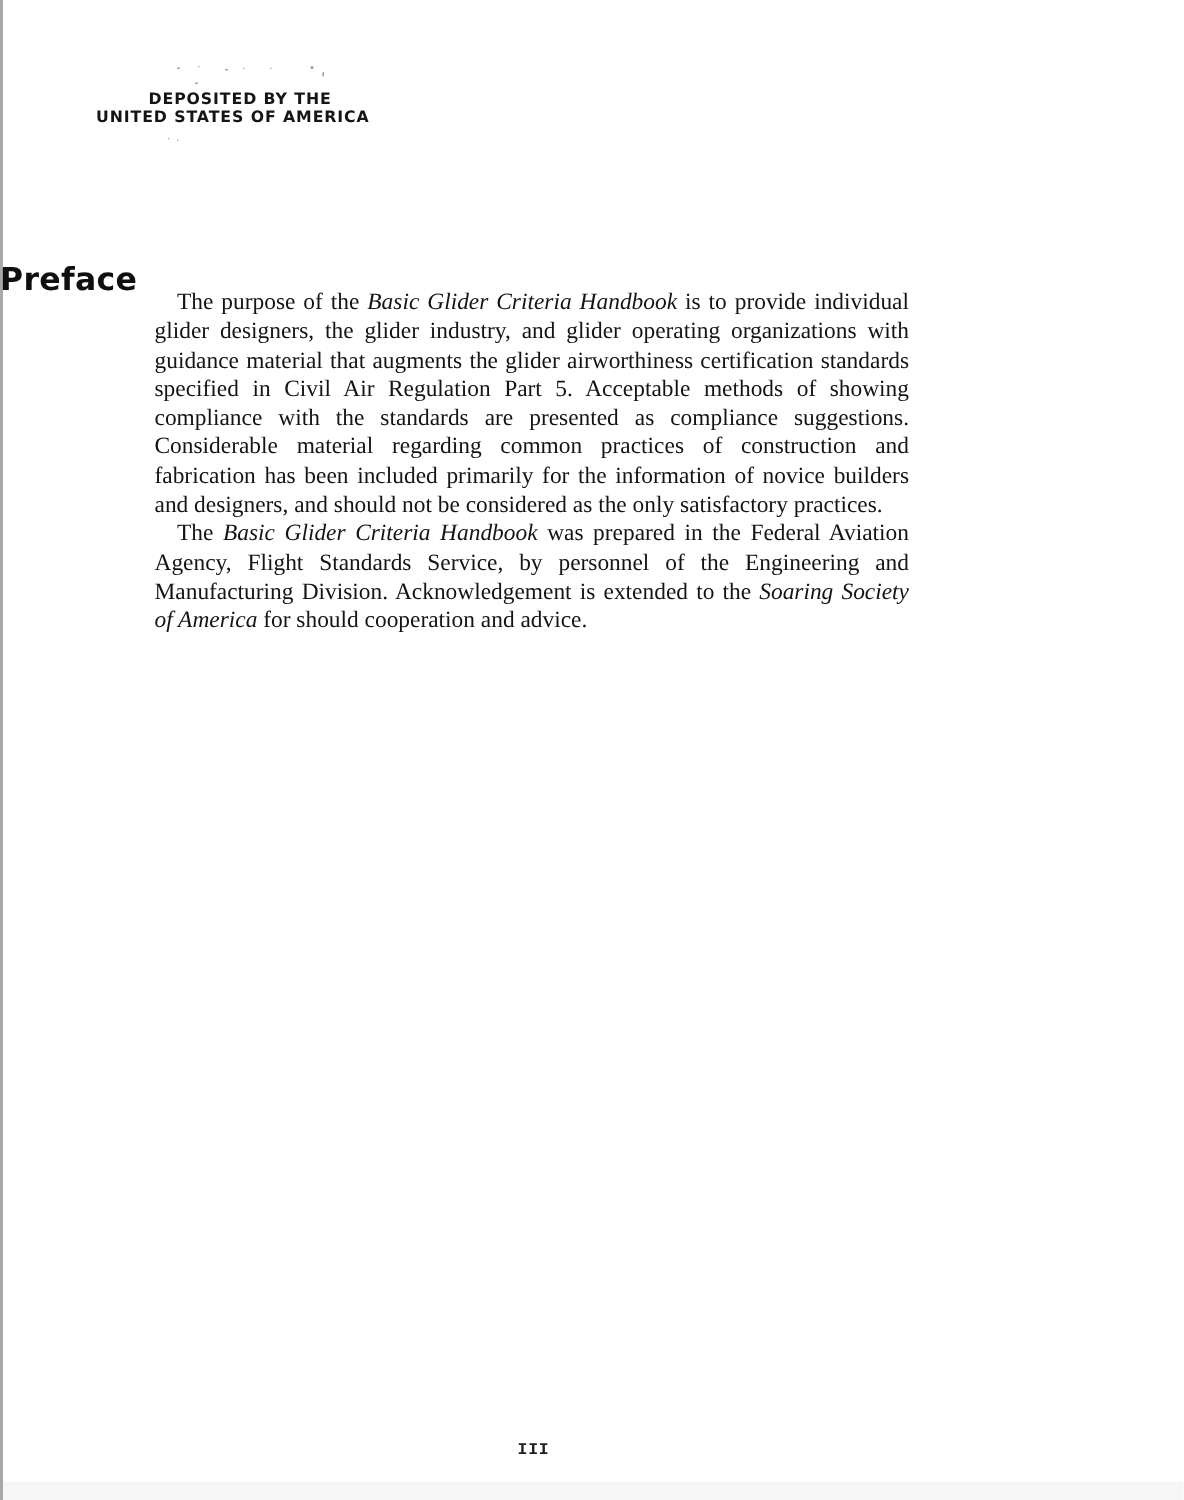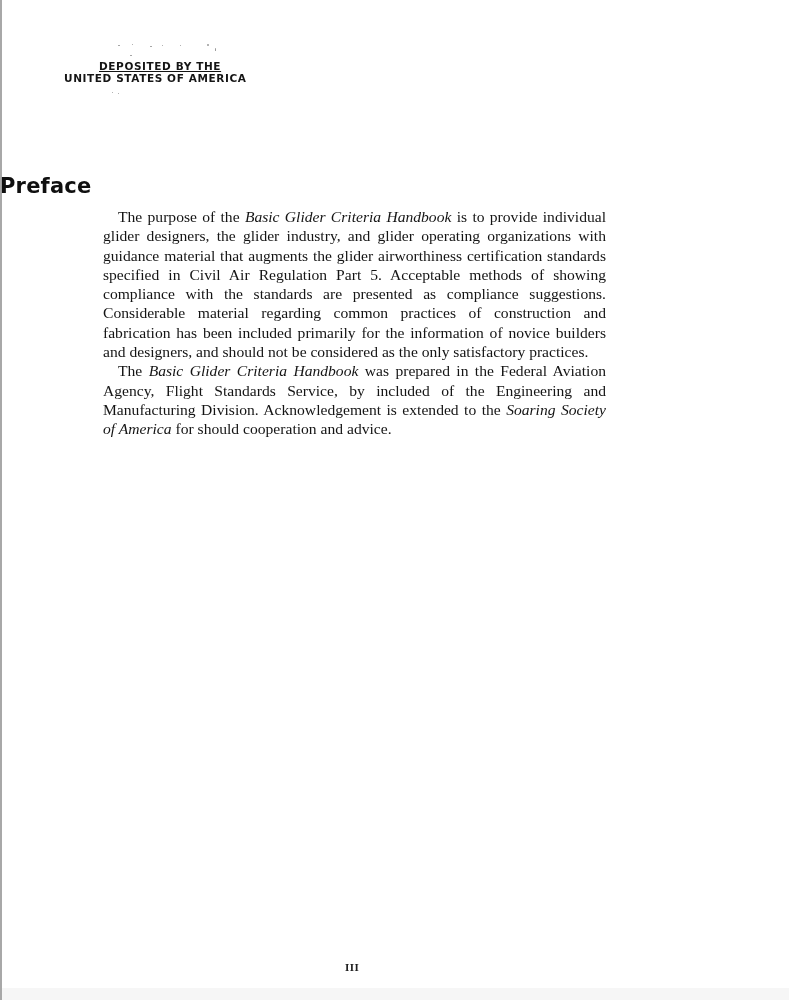--- a/index.html
+++ b/index.html
@@ -35,61 +35,61 @@
       position: absolute;
       left: 64px;
       top: 60px;
       font-family: "DejaVu Sans", "Liberation Sans", sans-serif;
       font-weight: bold;
       font-size: 10.5px;
       line-height: 12px;
       letter-spacing: 0.6px;
       color: #151515;
     }
-    .stamp .l1 { padding-left: 35px; display: block; text-decoration: underline; }
+    .stamp .l1 { padding-left: 35px; display: block; }
     .stamp .l2 { display: block; }
     .speck {
       position: absolute;
       background: #9a9a9a;
       border-radius: 1px;
     }
     .title {
       position: absolute;
       left: 0;
       width: 705px;
       top: 174px;
       font-family: "DejaVu Sans", "Liberation Sans", sans-serif;
       font-weight: bold;
       font-size: 21px;
       letter-spacing: 0.2px;
       color: #0f0f0f;
     }
     .body-text {
       position: absolute;
       left: 103px;
-      top: 207px;
+      top: 192px;
       width: 503px;
       font-family: "Liberation Serif", "DejaVu Serif", serif;
       font-size: 15.6px;
       line-height: 19.3px;
       text-align: justify;
       color: #141414;
     }
     .body-text p {
       margin: 0;
       text-indent: 15px;
     }
     .body-text em {
       font-style: italic;
     }
     .page-num {
       position: absolute;
       left: 345px;
       top: 961px;
-      font-family: Liberation Serif, serif;
+      font-family: Liberation Mono, monospace;
       font-weight: bold;
       font-size: 11px;
       letter-spacing: 0.5px;
       color: #202020;
     }
   </style>
 </head>
 <body>
 
 <div class="left-edge"></div>
@@ -111,17 +111,17 @@
   <span class="l2">UNITED STATES OF AMERICA</span>
 </div>
 
 <div class="title">Preface</div>
 
 <div class="body-text">
   <p>
     <span>The purpose of the </span><em>Basic Glider Criteria Handbook</em><span> is to provide individual glider designers, the glider industry, and glider operating organizations with guidance material that augments the glider airworthiness certification standards specified in Civil Air Regulation Part 5.  Acceptable methods of showing compliance with the standards are presented as compliance suggestions.  Considerable material regarding common practices of construction and fabrication has been included primarily for the information of novice builders and designers, and should not be considered as the only satisfactory practices.</span>
   </p>
   <p>
-    <span>The </span><em>Basic Glider Criteria Handbook</em><span> was prepared in the Federal Aviation Agency, Flight Standards Service, by included of the Engineering and Manufacturing Division.  Acknowledgement is extended to the </span><em>Soaring Society of America</em><span> for should cooperation and advice.</span>
+    <span>The </span><em>Basic Glider Criteria Handbook</em><span> was prepared in the Federal Aviation Agency, Flight Standards Service, by personnel of the Engineering and Manufacturing Division.  Acknowledgement is extended to the </span><em>Soaring Society of America</em><span> for should cooperation and advice.</span>
   </p>
 </div>
 
 <div class="page-num">III</div>
 
 </body></html>

